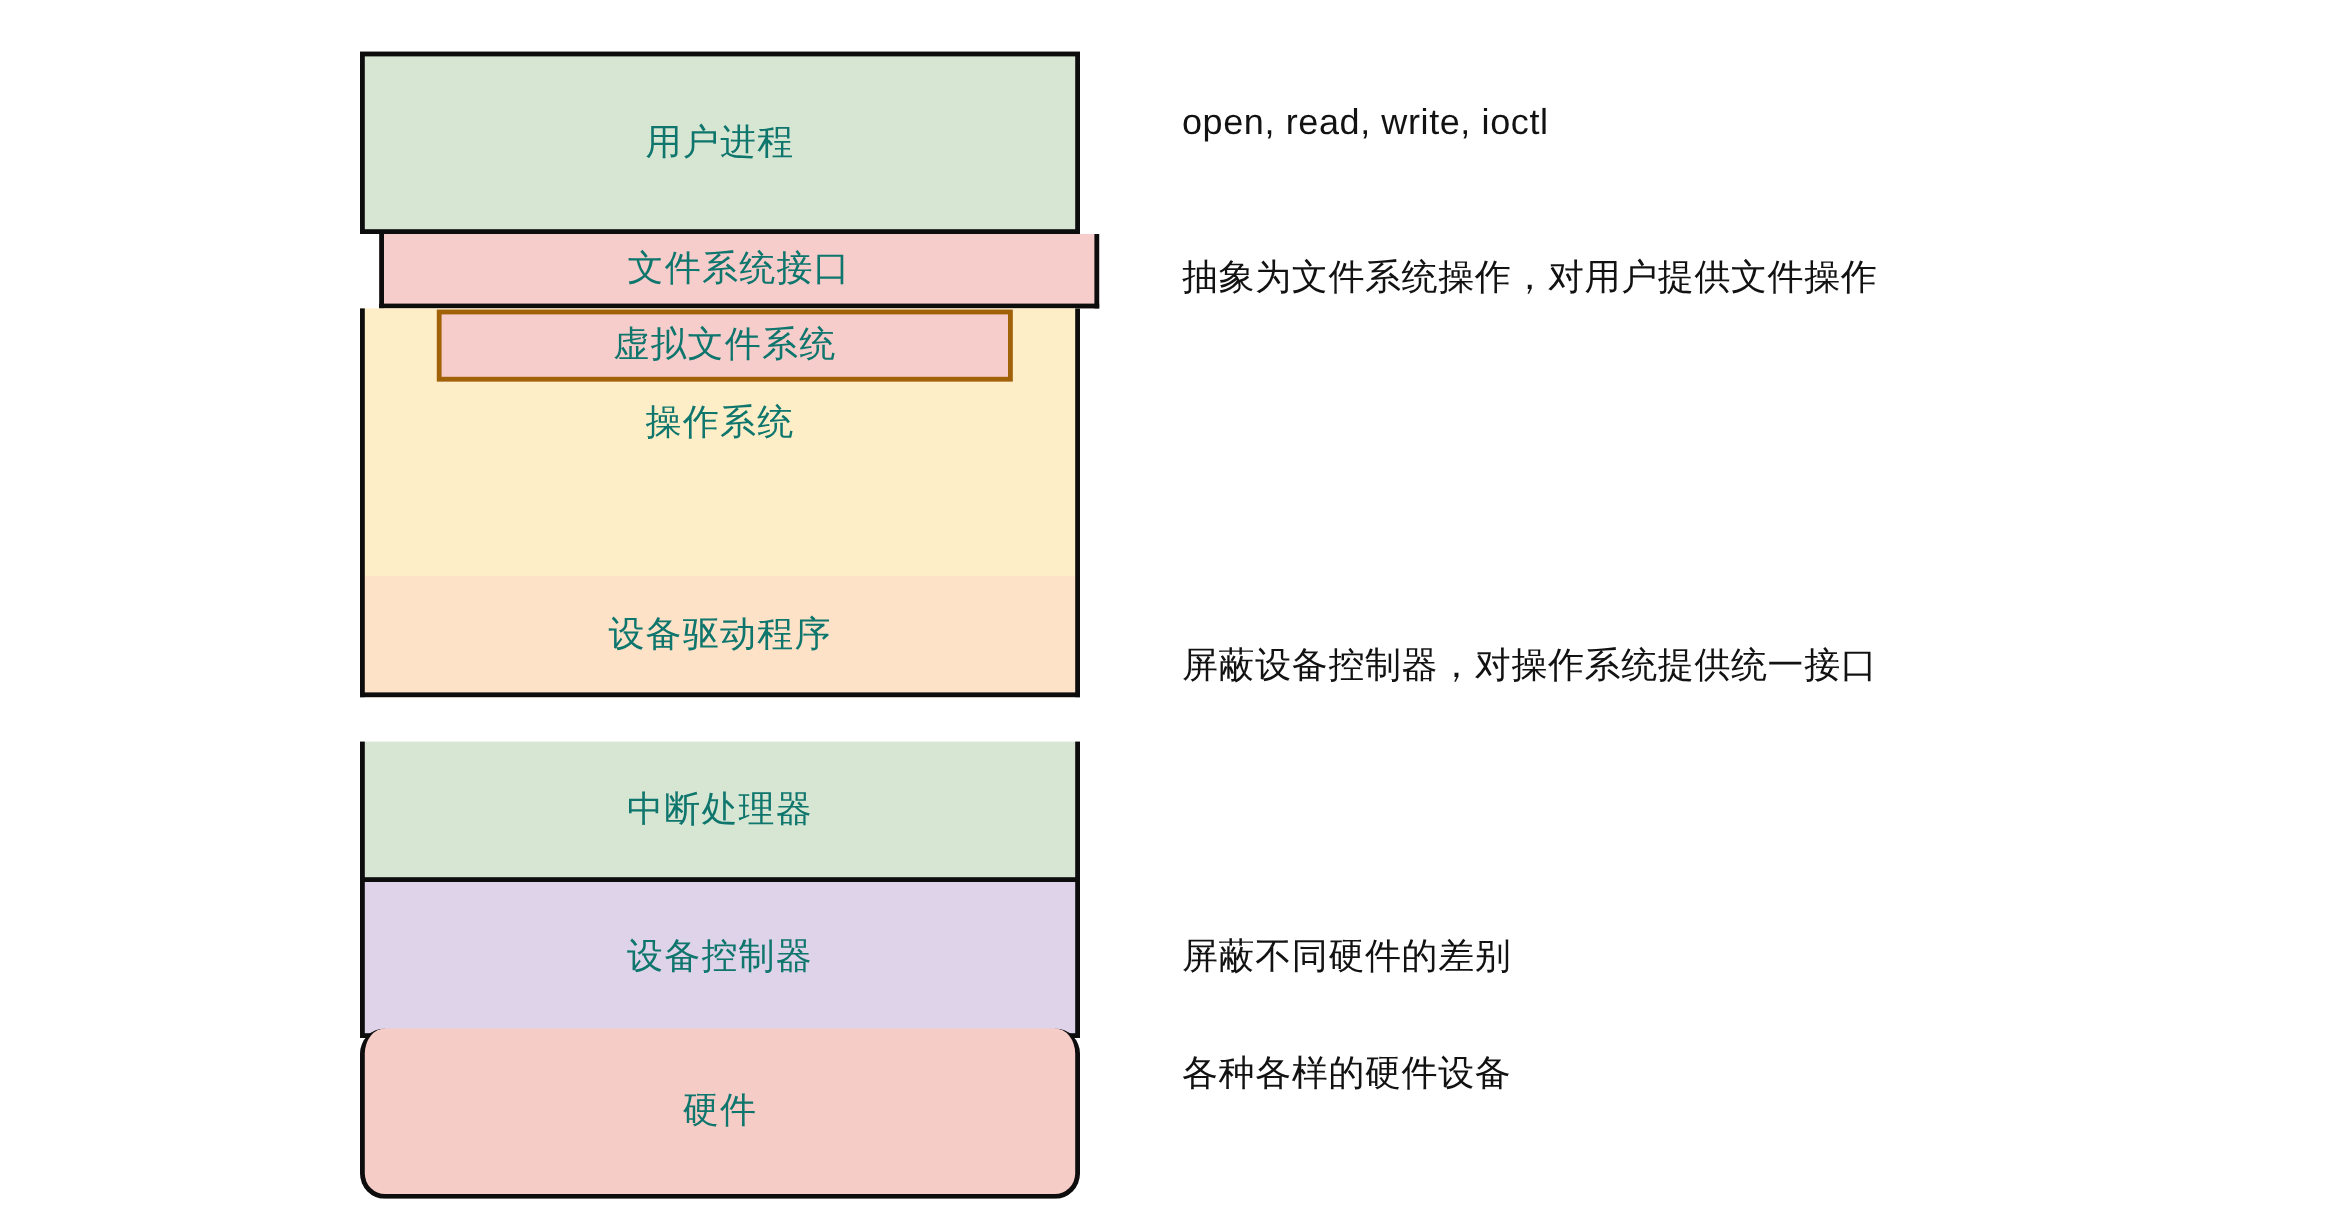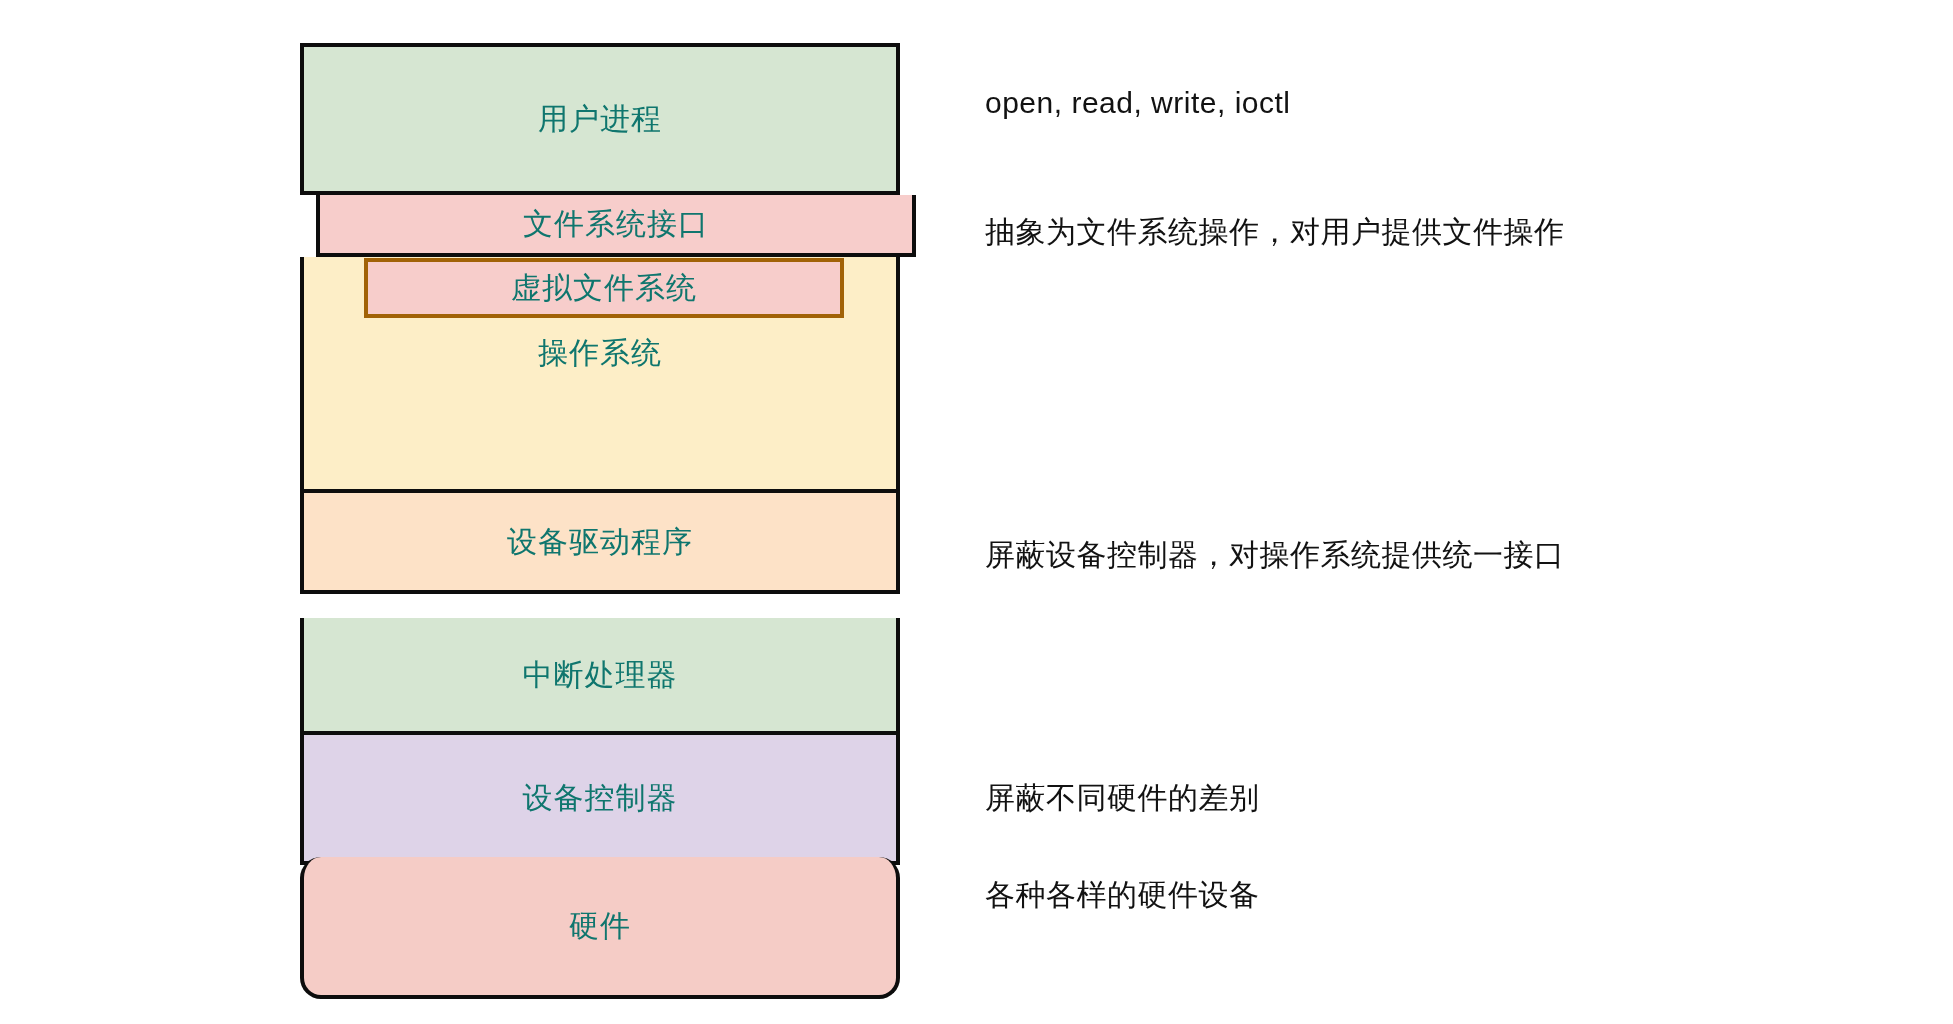--- a/index.html
+++ b/index.html
@@ -118,21 +118,21 @@
 
       <div class="inset-box" style="background:#f7cdcb;">
         <span class="layer-label">虚拟文件系统</span>
       </div>
 
       <div class="os-label">
         <span class="layer-label">操作系统</span>
       </div>
     </div>
 
-    <div class="layer" style="top:450px; height:101px; background:#fde2c7;">
+    <div class="layer" style="top:437px; height:101px; background:#fde2c7;">
       <span class="layer-label">设备驱动程序</span>
     </div>
 
     <div class="layer" style="top:575px; height:117px; background:#d6e6d2;">
       <span class="layer-label">中断处理器</span>
     </div>
 
     <div class="layer" style="top:692px; height:130px; background:#ded3e8;">
       <span class="layer-label">设备控制器</span>
     </div>

